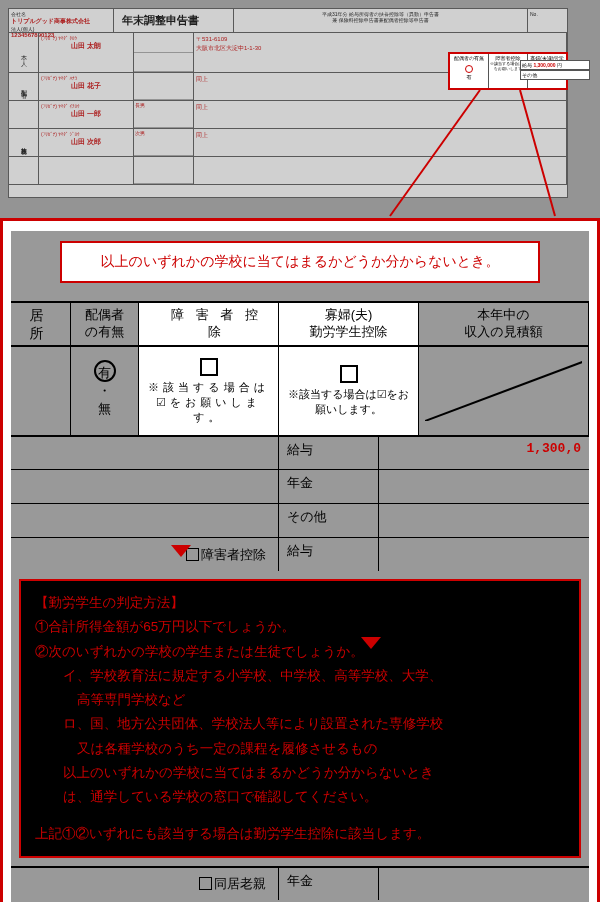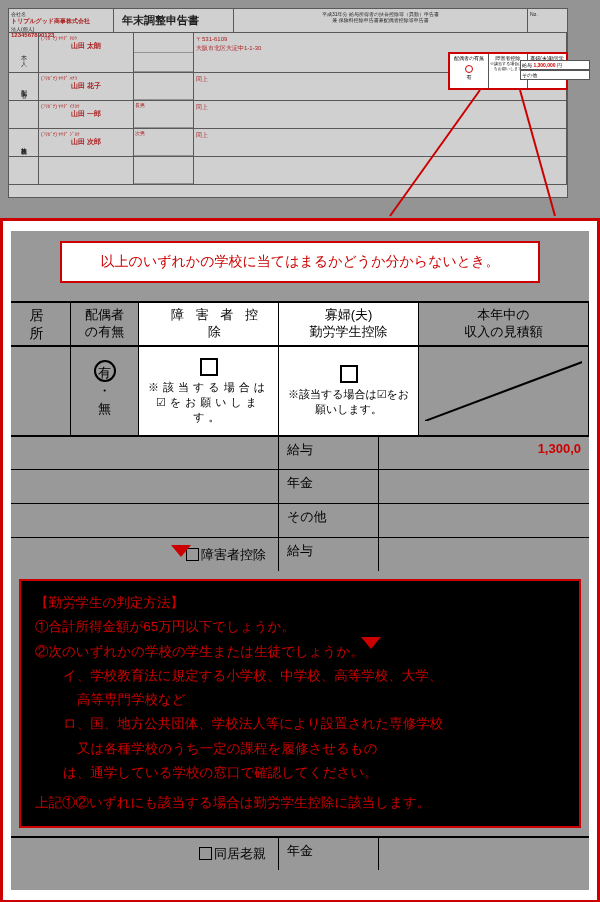--- a/index.html
+++ b/index.html
@@ -50,21 +50,21 @@
 .aru { position: relative; }
 .aru-circle { position: absolute; width: 22px; height: 22px; border: 2px solid #000; border-radius: 50%; left: -4px; top: -4px; }
 .checkbox-area { background: #fff; flex-direction: column; justify-content: center; text-align: center; font-size: 11px; padding: 6px; }
 .checkbox-sq { width: 18px; height: 18px; border: 2px solid #000; margin: 0 auto 4px auto; }
 .tri-down { width: 0; height: 0; border-left: 10px solid transparent; border-right: 10px solid transparent; border-top: 12px solid #c00; margin: 0 auto; }
 .detail-rows { }
 .detail-row { display: flex; border-top: 1px solid #000; height: 34px; }
 .detail-row .dl { width: 268px; border-right: 1px solid #000; display: flex; align-items: center; justify-content: flex-end; padding-right: 12px; font-size: 13px; }
 .detail-row .dr { flex: 1; display: flex; }
 .detail-row .dr1 { width: 100px; border-right: 1px solid #000; padding: 4px 8px; font-size: 13px; }
-.detail-row .dr2 { flex: 1; padding: 4px 8px; font-size: 13px; text-align: right; color: #c00; font-weight: bold; }
+.detail-row .dr2 { flex: 1; padding: 4px 8px; font-size: 13px; text-align: right; color: #c00; font-weight: bold; font-family: Liberation Mono, monospace; }
 .sq { display: inline-block; width: 13px; height: 13px; border: 1.5px solid #000; vertical-align: middle; margin-right: 2px; }
 
 .callout1 { position: absolute; top: 180px; left: 24px; width: 330px; background: #fff; border: 2px solid #c00; padding: 10px 12px; color: #c00; font-size: 14px; line-height: 1.6; z-index: 5; }
 .callout2 { background: #000000; border: 2px solid #c00; margin: 8px; padding: 10px 14px; color: #c00; font-size: 13.5px; line-height: 1.8; }
 .callout2 .indent { padding-left: 28px; }
 .callout2 .indent2 { padding-left: 42px; }
 .tri-connector { position: absolute; top: 406px; left: 350px; z-index: 4; }
 .tri-connector2 { position: absolute; top: 244px; left: 160px; z-index: 4; }
 </style>
 </head>
@@ -253,22 +253,23 @@
       </div>
 
     <div class="callout2">
       <div>【勤労学生の判定方法】</div>
       <div>①合計所得金額が65万円以下でしょうか。</div>
       <div>②次のいずれかの学校の学生または生徒でしょうか。</div>
       <div class="indent">イ、学校教育法に規定する小学校、中学校、高等学校、大学、</div>
       <div class="indent2">高等専門学校など</div>
       <div class="indent">ロ、国、地方公共団体、学校法人等により設置された専修学校</div>
       <div class="indent2">又は各種学校のうち一定の課程を履修させるもの</div>
+      <div class="indent">以上のいずれかの学校に当てはまるかどうか分からないとき</div>
       <div class="indent">は、通学している学校の窓口で確認してください。</div>
-      <div style="margin-top:6px">上記①②いずれにも該当する場合は勤労学生控除に該当します。</div>
+      <div style="margin-top:12px">上記①②いずれにも該当する場合は勤労学生控除に該当します。</div>
     </div>
 
     <div class="detail-rows">
       <div class="detail-row" style="border-top:2px solid #000">
         <div class="dl">
             <span class="sq"></span>
             <span>同居老親</span>
           </div>
         <div class="dr">
             <div class="dr1">年金</div>

